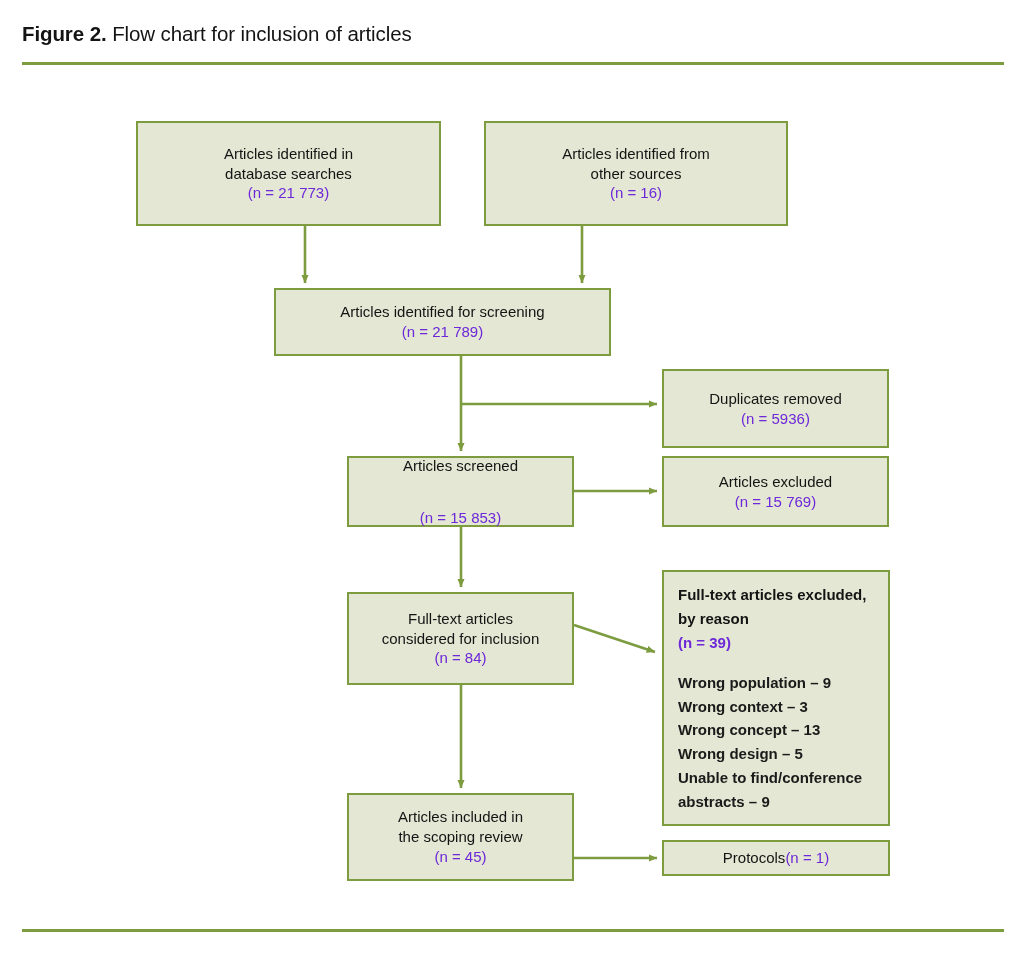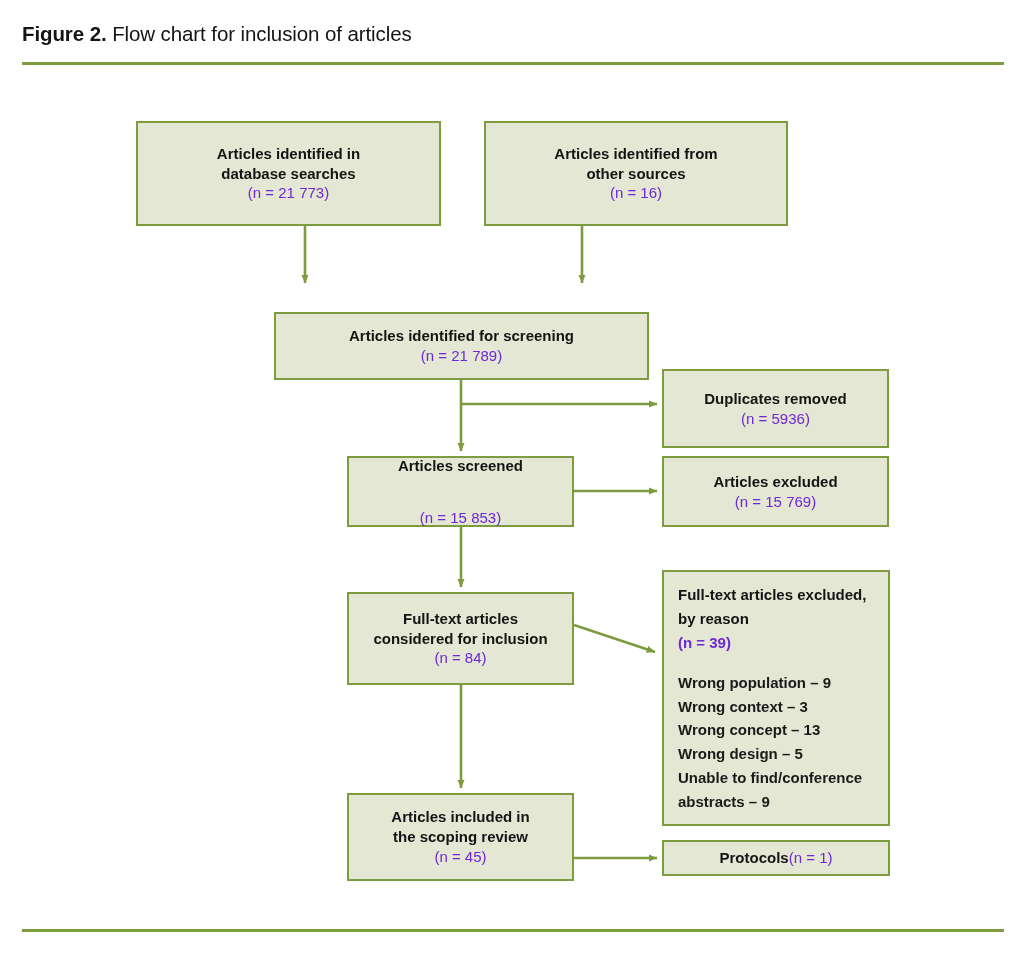--- a/index.html
+++ b/index.html
@@ -70,21 +70,21 @@
     display: flex;
     flex-direction: column;
     justify-content: center;
     align-items: center;
     text-align: center;
     font-size: 15px;
     line-height: 1.33;
     padding: 4px 8px;
   }
   .node .title {
-    font-weight: bold;
+    font-weight: normal;
     color: #141414;
   }
   .node .count {
     font-weight: normal;
     color: #6d28d9;
   }
 
   
   .node.reasons {
     justify-content: space-between;
@@ -104,21 +104,21 @@
   }
 
   
   .node.inline-node {
     flex-direction: row;
   }
 
   
   #node-db-searches   { left: 136px; top: 121px; width: 305px; height: 105px; }
   #node-other-sources { left: 484px; top: 121px; width: 304px; height: 105px; }
-  #node-screening     { left: 274px; top: 288px; width: 375px; height: 68px; margin-top: 24px; }
+  #node-screening     { left: 274px; top: 288px; width: 337px; height: 68px; }
   #node-duplicates    { left: 662px; top: 369px; width: 227px; height: 79px; }
   #node-screened      { left: 347px; top: 456px; width: 227px; height: 71px; gap: 32px; }
   #node-excluded      { left: 662px; top: 456px; width: 227px; height: 71px; }
   #node-fulltext      { left: 347px; top: 592px; width: 227px; height: 93px; }
   #node-reasons       { left: 662px; top: 570px; width: 228px; height: 256px; }
   #node-included      { left: 347px; top: 793px; width: 227px; height: 88px; }
   #node-protocols     { left: 662px; top: 840px; width: 228px; height: 36px; }
 </style>
 </head>
 <body>

